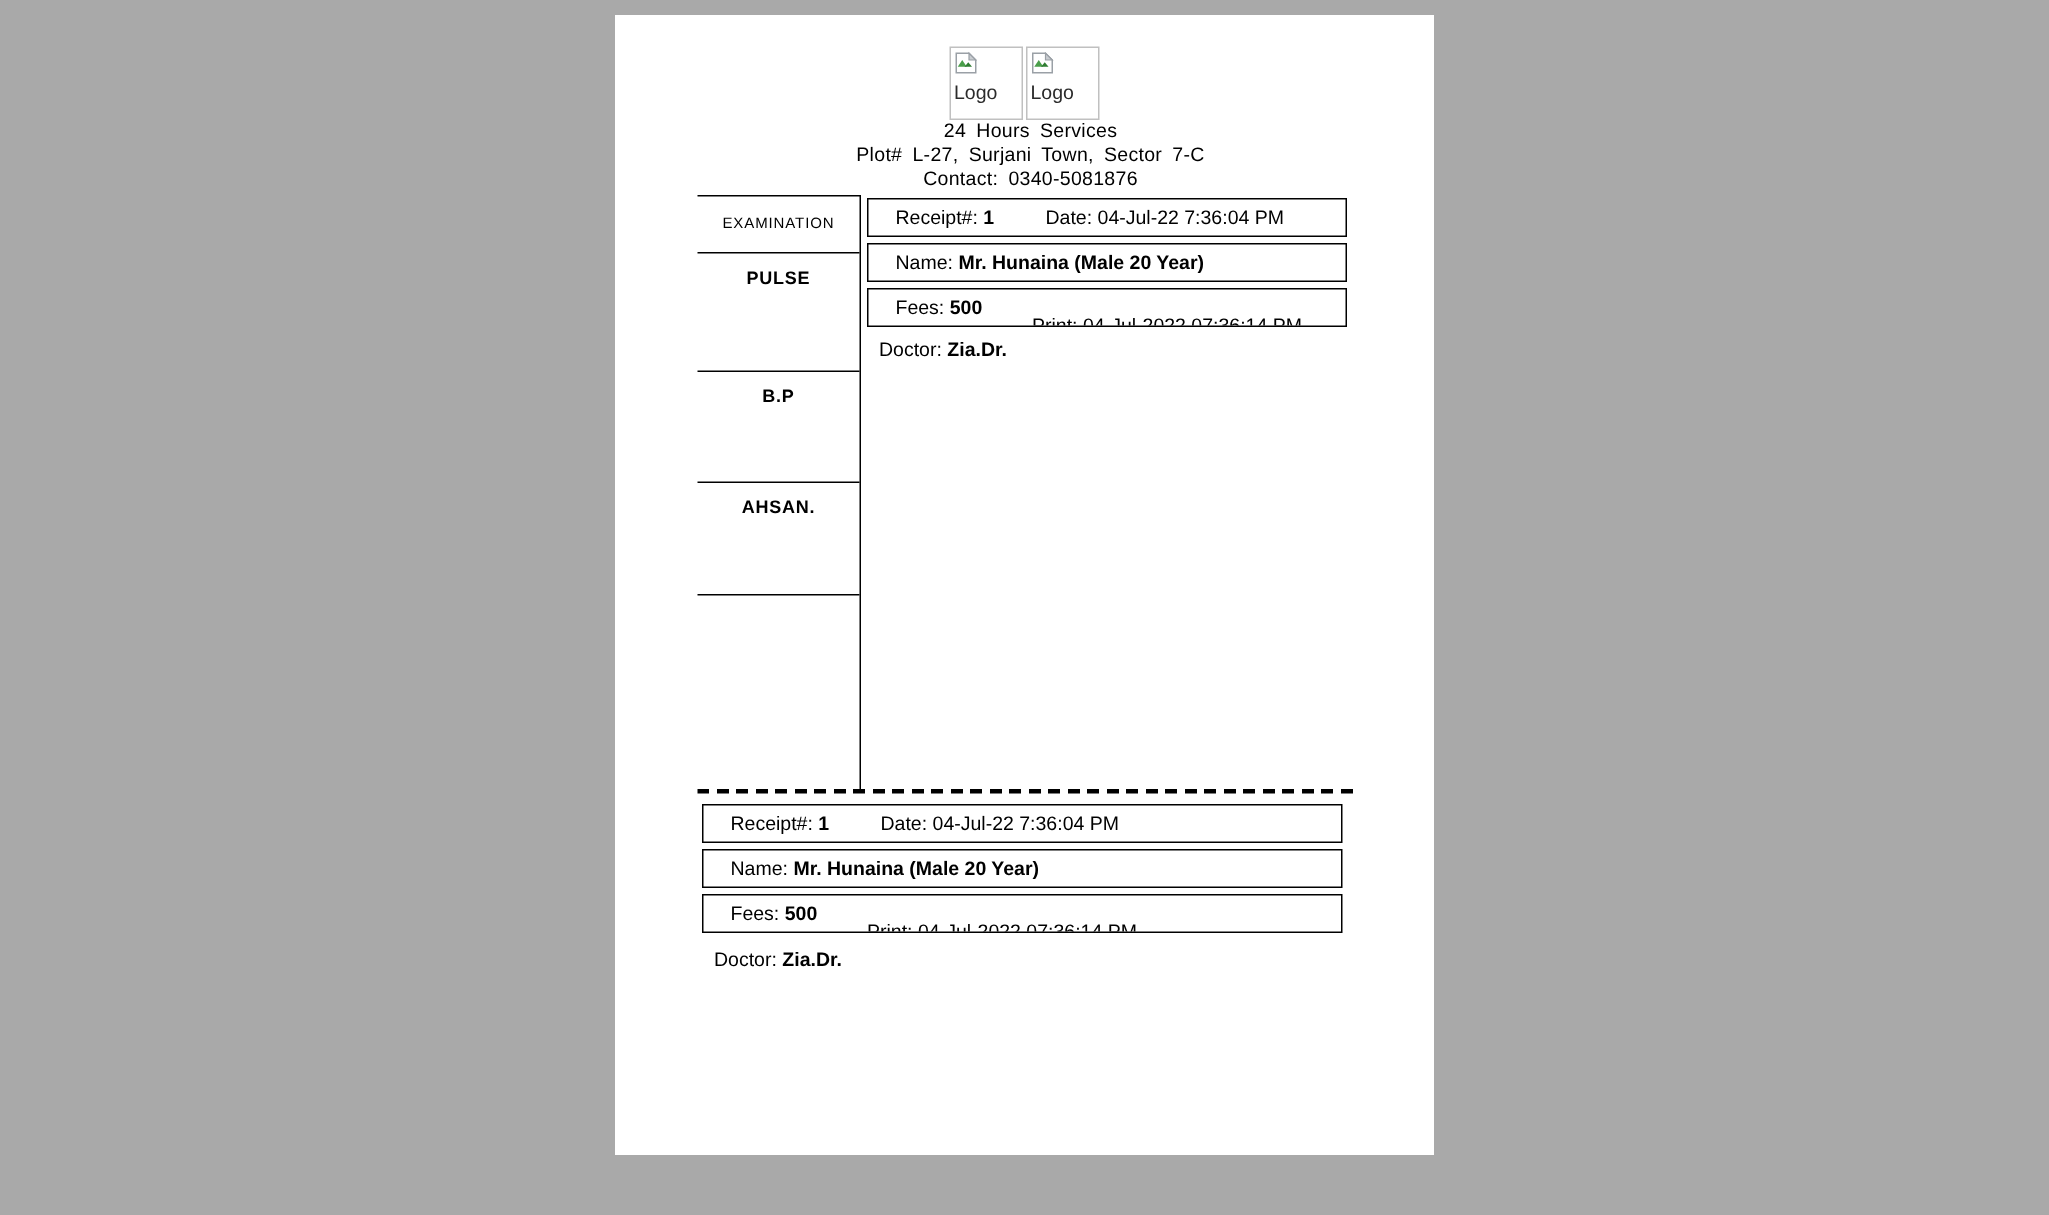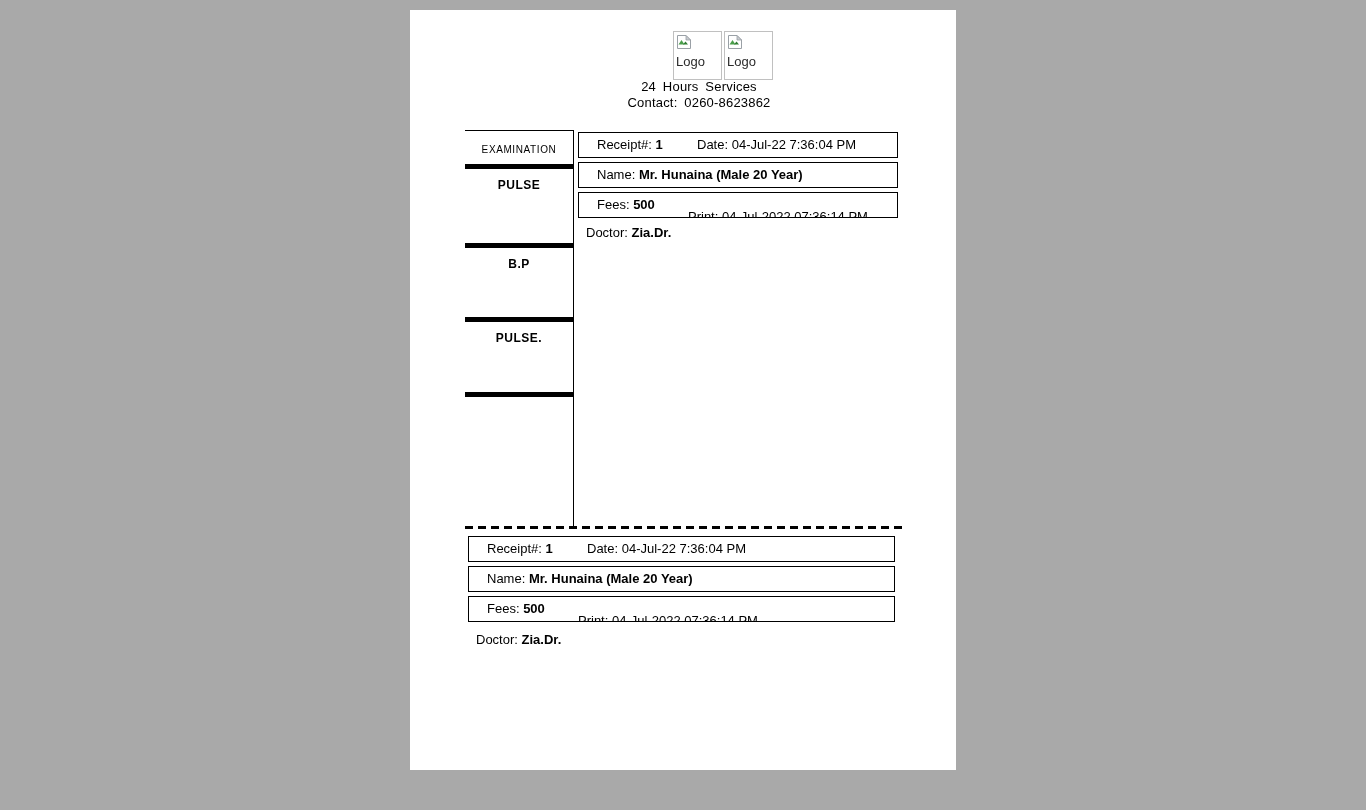--- a/index.html
+++ b/index.html
@@ -18,21 +18,20 @@
     background: #ffffff;
   }
   
   .header-row {
     position: absolute;
     top: 21px; left: 0; width: 100%;
     display: flex;
     justify-content: center;
     align-items: flex-end;
     gap: 2px;
-    margin-left: 40px;
   }
   .logo-box {
     width: 49px; height: 49px;
     border: 1px solid #c0c0c0;
     padding: 2px 2px;
     display: flex;
     flex-direction: column;
     align-items: flex-start;
     gap: 5px;
     overflow: hidden;
@@ -46,37 +45,37 @@
   }
   .clinic-title {
     font-size: 28px;
     font-weight: bold;
     letter-spacing: 0.5px;
     white-space: nowrap;
     line-height: 30px;
   }
   .subheader {
     position: absolute;
-    top: 69px; left: 16px; width: 100%;
+    top: 69px; left: 4px; width: 100%;
     text-align: center;
     font-size: 13px;
     line-height: 16px;
     letter-spacing: 0.2px;
     word-spacing: 3px;
   }
   
   .exam-table {
     position: absolute;
     left: 55px; top: 120px;
     width: 109px; height: 398px;
     border-top: 1px solid #000;
     border-right: 1px solid #000;
   }
   .exam-row {
-    border-bottom: 5px solid #000000;
+    border-bottom: 1px solid #000000;
     text-align: center;
     font-weight: bold;
     font-size: 12px;
     letter-spacing: 0.5px;
     padding-top: 9px;
   }
   .exam-row.head {
     height: 38px;
     font-weight: normal;
     font-size: 10px;
@@ -136,35 +135,36 @@
         <path d="M10 1.5 L14.5 6 H10 Z" fill="#c9cdd1" stroke="#9aa0a6" stroke-width="0.8"></path>
         <path d="M2.5 10.5 L5.5 6 L8.5 10.5 Z" fill="#4a9e4a"></path>
         <path d="M7 10.5 L9.5 7.5 L12 10.5 Z" fill="#2f7d32"></path>
       </svg>
       <span class="logo-alt">Logo</span>
     </div>
   </div>
 
   <div class="subheader">
     <div>24 Hours Services</div>
-    <div>Contact: 0260-8623862</div>
+    <div>Plot# L-27, Surjani Town, Sector 7-C</div>
+    <div>Contact: 0340-5081876</div>
   </div>
 
   <div class="exam-table">
     <div class="exam-row head">
       <span>EXAMINATION</span>
     </div>
     <div class="exam-row r-pulse">
       <span>PULSE</span>
     </div>
     <div class="exam-row r-bp">
       <span>B.P</span>
     </div>
     <div class="exam-row r-temp">
-      <span>PULSE.</span>
+      <span>AHSAN.</span>
     </div>
     <div class="exam-row r-empty"></div>
   </div>
 
   <div class="receipt top">
     <div class="rbox">
       <span>Receipt#:</span>
       <b>1</b>
       <span class="c2"><span>Date:</span> <span>04-Jul-22 7:36:04 PM</span></span>
     </div>

